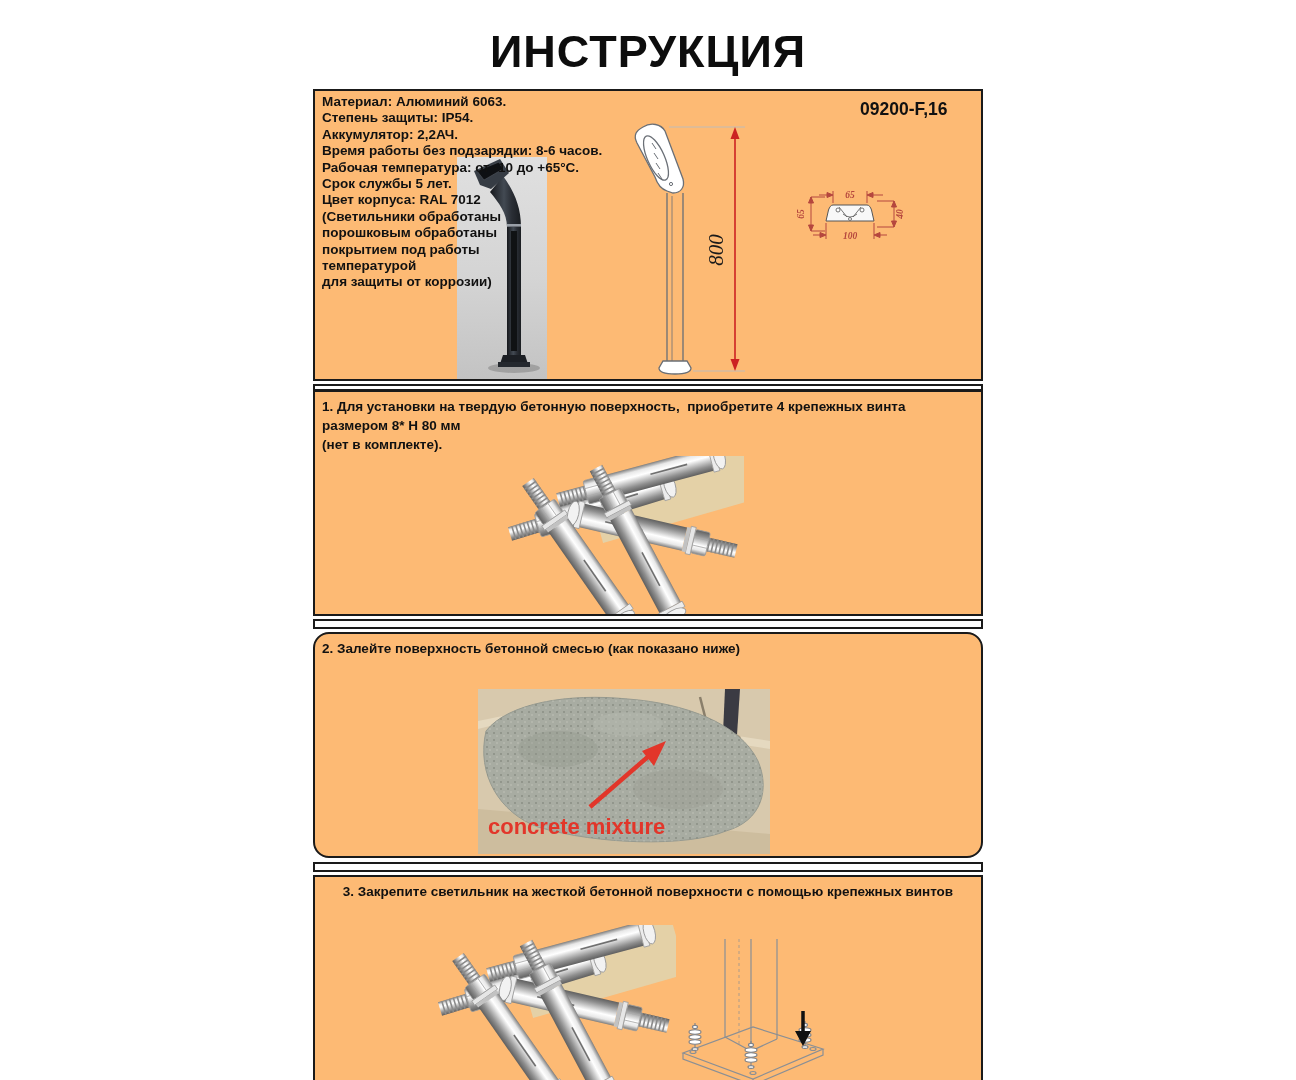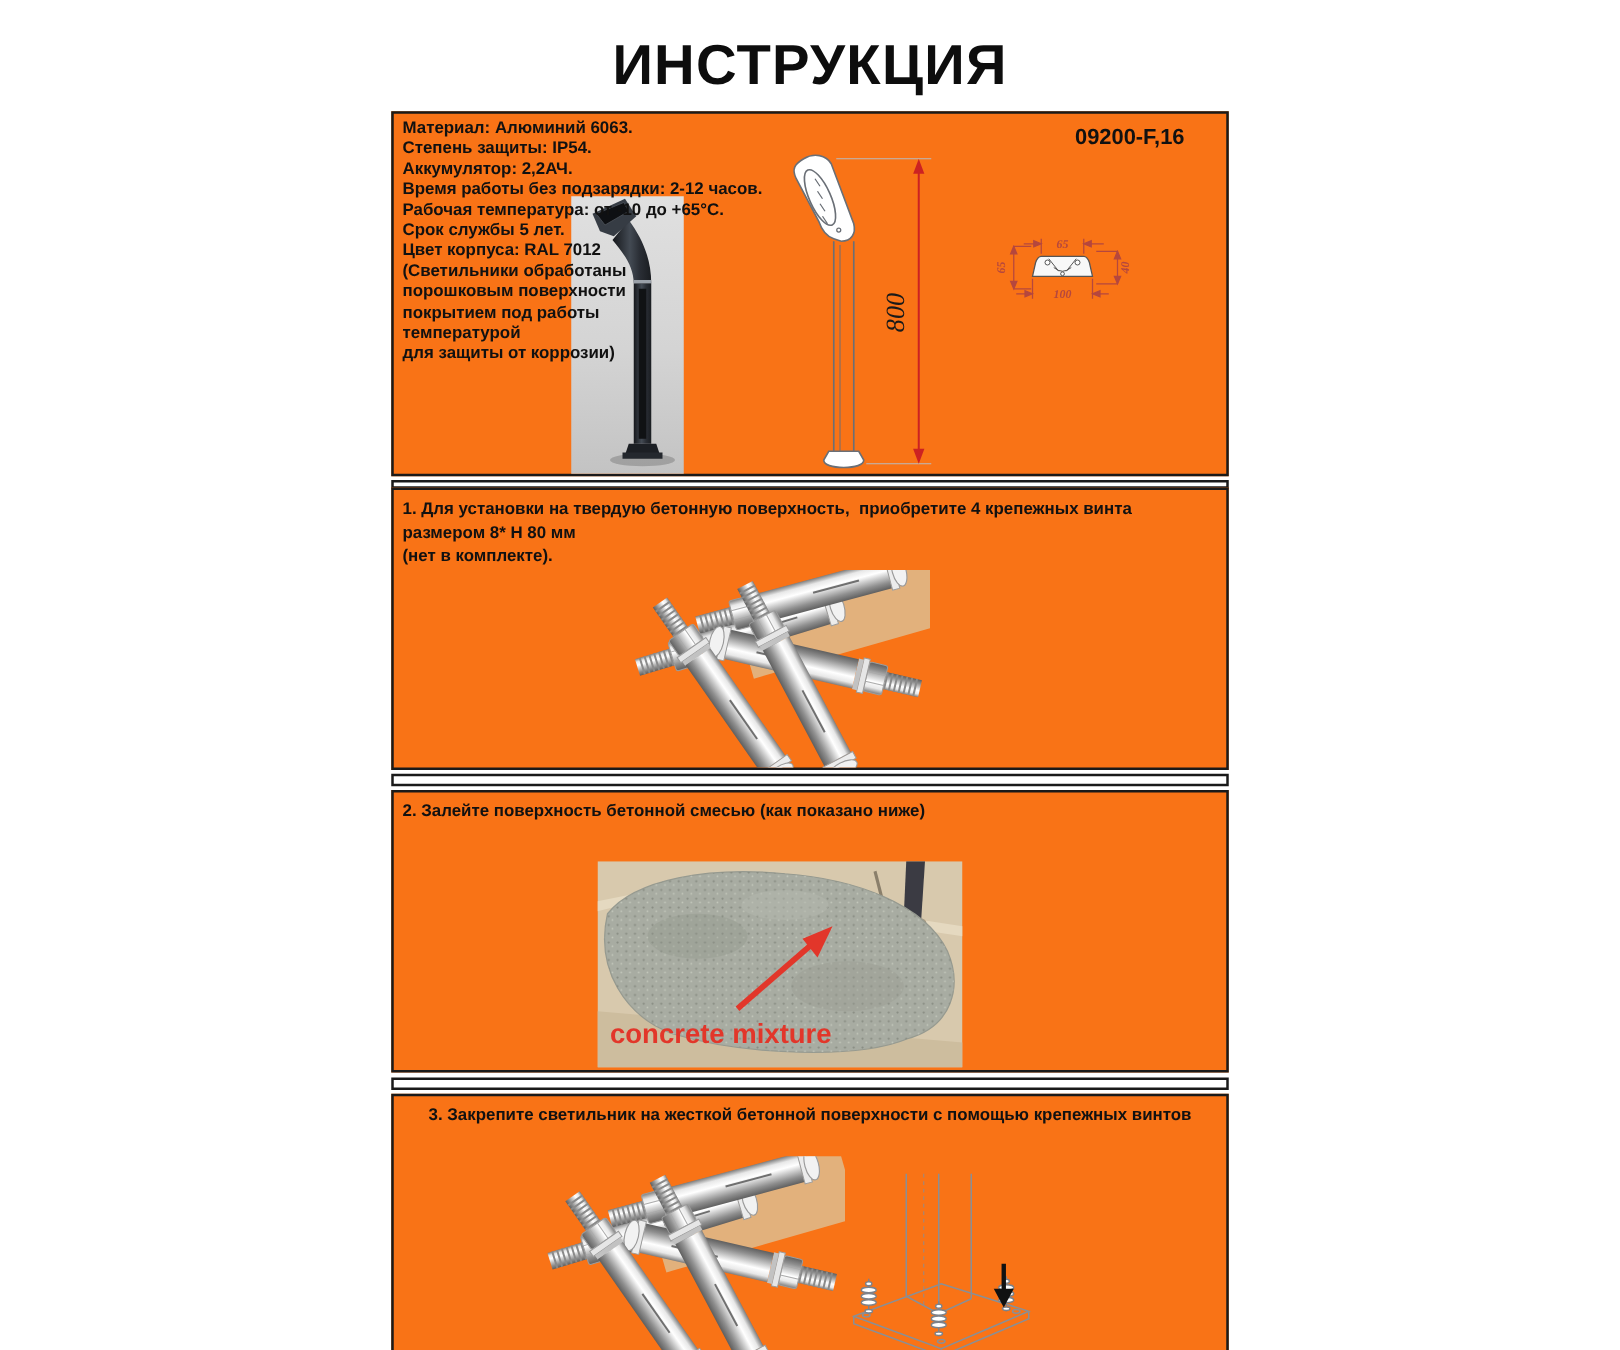--- a/index.html
+++ b/index.html
@@ -1,20 +1,20 @@
 <!DOCTYPE html>
 <html><head>
 <meta charset="utf-8">
 <style>
   html,body{margin:0;padding:0;background:#ffffff;}
   .page{position:relative;width:1296px;height:1080px;background:#fff;overflow:hidden;
         font-family:"Liberation Sans",sans-serif;color:#111;margin-top:32px;}
   .title{position:absolute;top:-6px;left:0;width:100%;text-align:center;
          font-size:45px;font-weight:800;letter-spacing:1px;color:#0d0d0d;}
-  .box{position:absolute;left:313px;width:670px;border:2px solid #1a1a1a;background:#f97316;box-sizing:border-box;}
+  .box{position:absolute;left:313px;width:670px;border:2px solid #1a1a1a;background:#fdba74;box-sizing:border-box;}
   .gap-strip{position:absolute;left:313px;width:670px;border:2px solid #1a1a1a;background:#fff;box-sizing:border-box;}
   .spec-lines{position:absolute;top:3px;left:7px;z-index:3;}
   .spec-lines div{font-size:13.5px;font-weight:700;line-height:16.4px;white-space:pre;}
   .product-code{position:absolute;left:545px;top:8px;font-size:17.5px;font-weight:800;z-index:3;}
   .photo{position:absolute;left:142px;top:66px;width:90px;height:222px;
          background:linear-gradient(180deg,#e0e0e0 0%,#d4d4d4 55%,#c3c3c3 100%);z-index:1;}
   .step-text{position:absolute;top:5px;left:7px;right:7px;z-index:3;}
   .step-text div{font-size:13.5px;font-weight:700;line-height:19px;white-space:pre-wrap;}
   .fig{position:absolute;z-index:1;}
   svg text{font-family:"Liberation Serif",serif;}
@@ -26,26 +26,26 @@
 <div class="page">
 
   <div class="title">ИНСТРУКЦИЯ</div>
 
   <div class="box" style="top:57px;height:292px;">
 
     <div class="spec-lines">
       <div>Материал: Алюминий 6063.</div>
       <div>Степень защиты: IP54.</div>
       <div>Аккумулятор: 2,2АЧ.</div>
-      <div>Время работы без подзарядки: 2-12 часов.</div>
+      <div>Время работы без подзарядки: 8-6 часов.</div>
       <div>Рабочая температура: от -10 до +65°C.</div>
       <div>Срок службы 5 лет.</div>
       <div>Цвет корпуса: RAL 7012</div>
       <div>(Светильники обработаны</div>
-      <div>порошковым поверхности</div>
+      <div>порошковым обработаны</div>
       <div>покрытием под работы</div>
       <div>температурой</div>
       <div>для защиты от коррозии)</div>
     </div>
 
     <div class="product-code">09200-F,16</div>
 
     <div class="photo">
       <svg width="90" height="222" viewBox="0 0 90 222">
         <defs>
@@ -163,21 +163,21 @@
       <use href="#b1" transform="translate(10,78) rotate(-17)"></use>
       <use href="#b1" transform="translate(58,44) rotate(-15)"></use>
       <use href="#b1" transform="translate(236,95) rotate(193)"></use>
       <use href="#b1" transform="translate(28,26) rotate(55)"></use>
       <use href="#b1" transform="translate(96,12) rotate(62)"></use>
     </svg>
   </div>
 
   <div class="gap-strip" style="top:587px;height:10px;"></div>
 
-  <div class="box" style="top:600px;height:226px;">
+  <div class="box" style="top:600px;height:226px;border-radius:16px;">
     <div class="step-text">
       <div>2. Залейте поверхность бетонной смесью (как показано ниже)</div>
     </div>
     <svg class="fig" style="left:163px;top:55px;" width="292" height="165" viewBox="0 0 292 165">
       <defs>
         <pattern id="spk" width="7" height="7" patternUnits="userSpaceOnUse">
           <circle cx="2" cy="2" r="0.9" fill="#82867c"></circle>
           <circle cx="5" cy="5" r="0.7" fill="#c9cdc1"></circle>
         </pattern>
       </defs>

